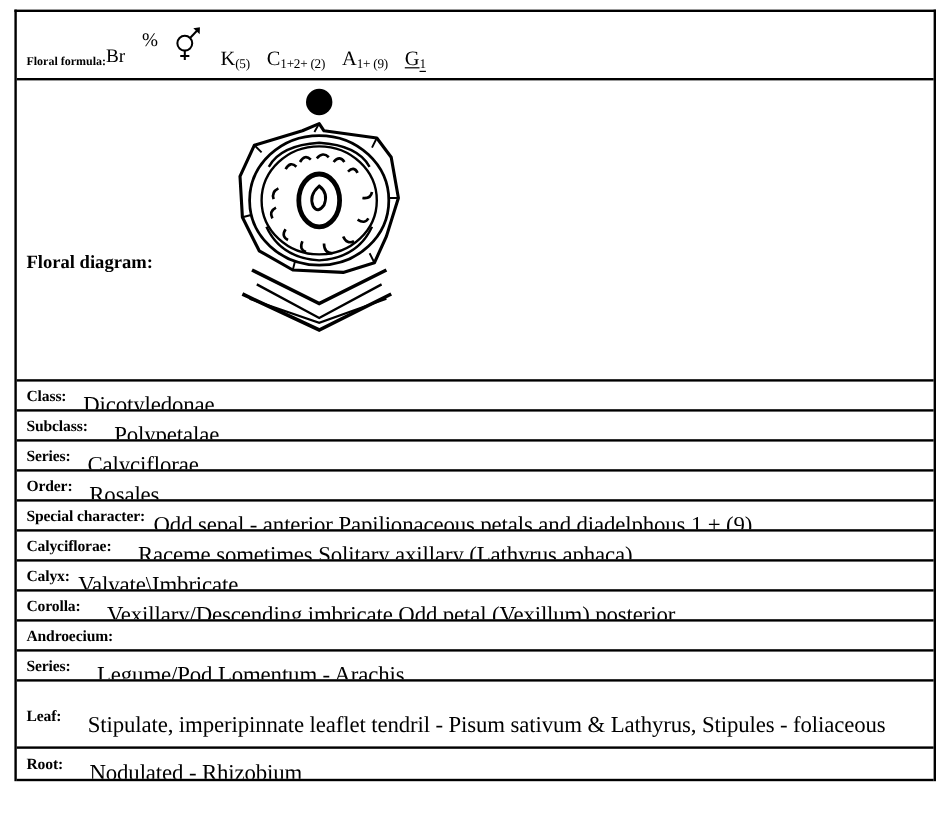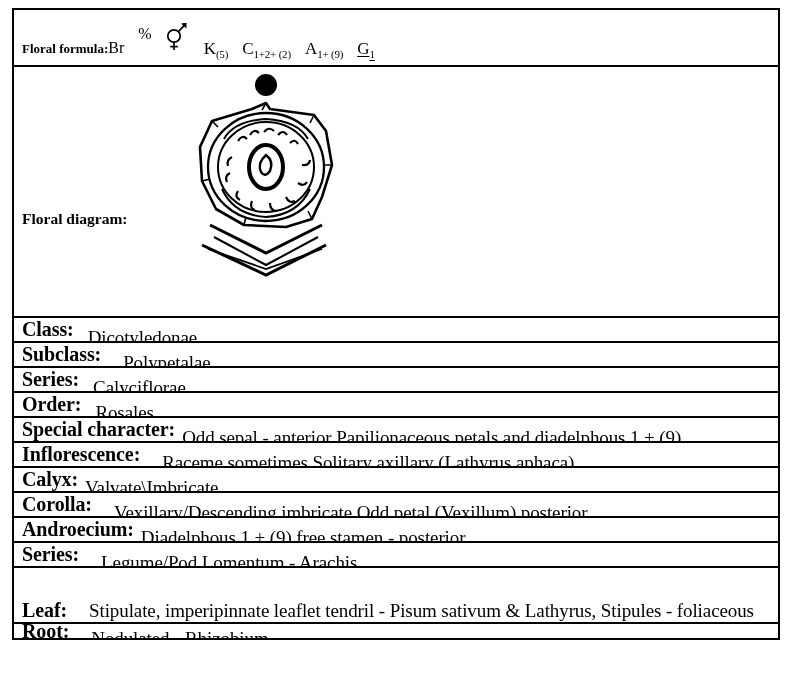--- a/index.html
+++ b/index.html
@@ -52,50 +52,50 @@
     display: block;
     padding: 0;
   }
 
   .row.data-row {
     height: 25px;
   }
 
   .row.leaf-row {
     height: 56px;
-    align-items: flex-end;
+    align-items: center;
     padding-top: 3px;
   }
 
   .row.root-row {
-    height: 16px;
+    height: 27px;
   }
 
   .label {
     font-weight: bold;
-    font-size: 20px;
+    font-size: 13px;
     white-space: nowrap;
     letter-spacing: -0.1px;
   }
 
   .value {
     font-size: 19px;
     white-space: nowrap;
     letter-spacing: -0.1px;
     margin-top: 16px;
   }
 
   .gap-sm { display: inline-block; width: 7px; }
   .gap-md { display: inline-block; width: 14px; }
   .gap-lg { display: inline-block; width: 22px; }
 
   
   .formula-label {
     font-weight: bold;
-    font-size: 13px;
+    font-size: 10px;
   }
   .formula-body {
     display: flex;
     align-items: flex-end;
     margin-left: 14px;
     font-size: 16px;
   }
   .term {
     display: inline-flex;
     align-items: flex-end;
@@ -253,41 +253,40 @@
       <span class="value">Rosales</span>
     </div>
 
     <div class="row data-row">
       <span class="label">Special character:</span>
       <span class="gap-sm"></span>
       <span class="value">Odd sepal - anterior Papilionaceous petals and diadelphous 1 + (9).</span>
     </div>
 
     <div class="row data-row">
-      <span class="label">Inflorescence:</span>
+      <span class="label">Calyciflorae:</span>
       <span class="gap-lg"></span>
       <span class="value">Raceme sometimes Solitary axillary (Lathyrus aphaca)</span>
     </div>
 
     <div class="row data-row">
       <span class="label">Calyx:</span>
       <span class="gap-sm"></span>
       <span class="value">Valvate\Imbricate</span>
     </div>
 
     <div class="row data-row">
       <span class="label">Corolla:</span>
       <span class="gap-lg"></span>
       <span class="value">Vexillary/Descending imbricate Odd petal (Vexillum) posterior</span>
     </div>
 
     <div class="row data-row">
       <span class="label">Androecium:</span>
       <span class="gap-sm"></span>
-      <span class="value">Diadelphous 1 + (9) free stamen - posterior</span>
     </div>
 
 
     <div class="row data-row">
       <span class="label">Series:</span>
       <span class="gap-lg"></span>
       <span class="value">Legume/Pod Lomentum - Arachis</span>
     </div>
 
     <div class="row leaf-row">

